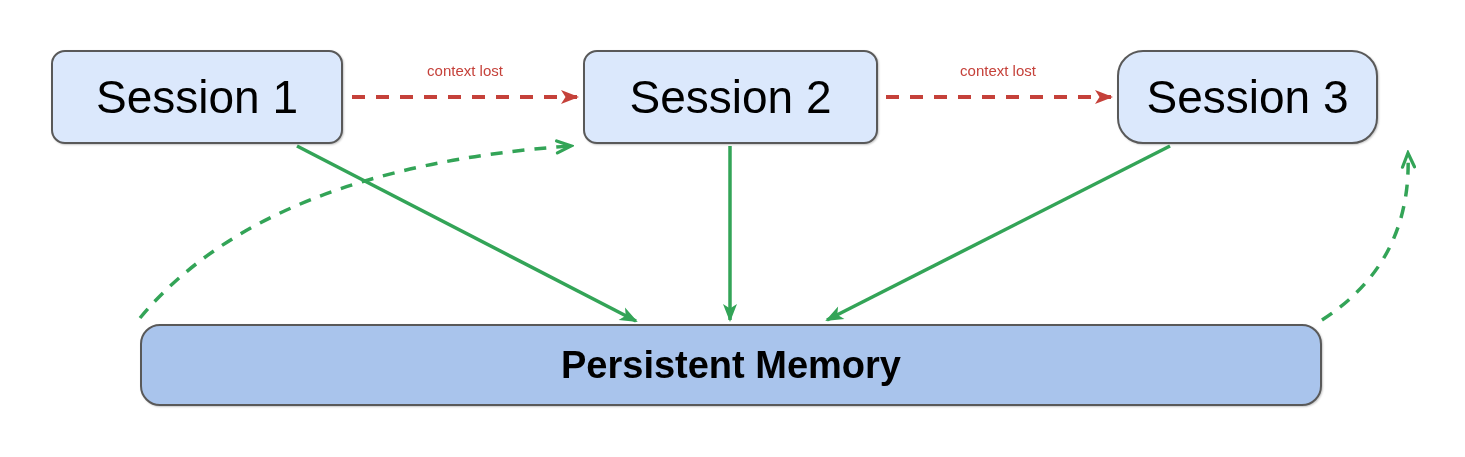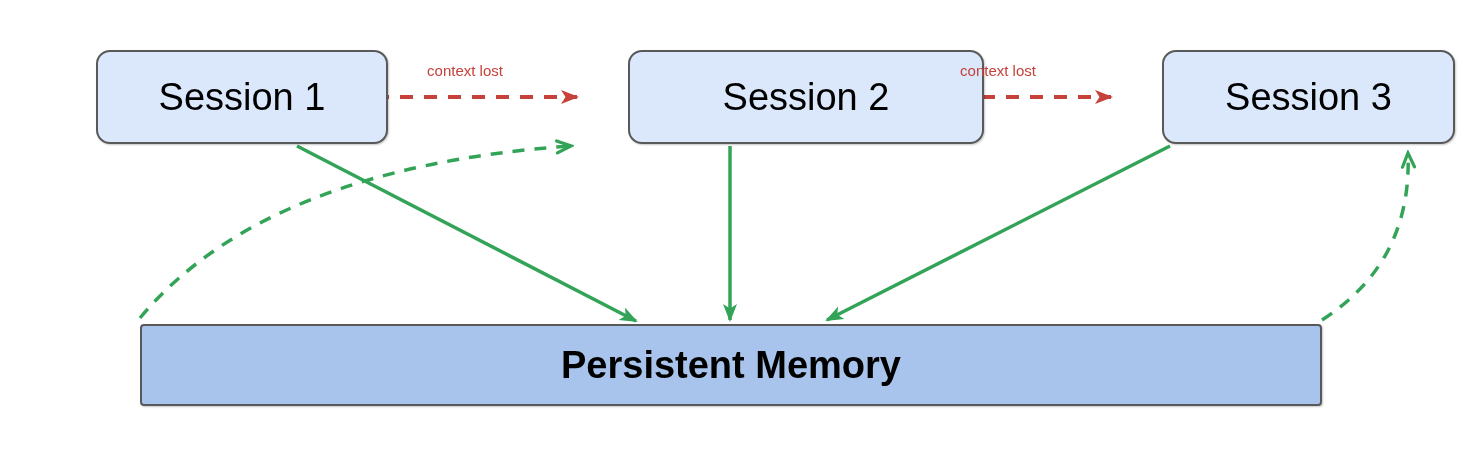--- a/index.html
+++ b/index.html
@@ -21,26 +21,25 @@
     position:absolute;
     display:flex;align-items:center;justify-content:center;
     border:2px solid var(--node-border);
     box-sizing:border-box;
     color:var(--text);
     box-shadow:1px 1px 2px rgba(0,0,0,0.22);
   }
   .session{
     background:var(--session-fill);
     border-radius:14px;
-    font-size:38px;
-    margin-left:45px;
+    font-size:46px;
   }
   .memory{
     background:var(--memory-fill);
-    border-radius:4px;
+    border-radius:20px;
     font-size:38px;font-weight:bold;
   }
   .edge-label{
     position:absolute;
     transform:translateX(-50%);
     color:var(--lost-red);
     font-size:15px;
     white-space:nowrap;
   }
 </style>
@@ -71,25 +70,25 @@
     <path class="edge-green-solid" d="M1170,146 L827,320" marker-end="url(#head-green)"></path>
 
     <path class="edge-green-dashed" d="M140,318 Q265,168 570,146" marker-end="url(#chev-green)"></path>
     <path class="edge-green-dashed" d="M1322,320 Q1412,262 1408,154" marker-end="url(#chev-green)"></path>
   </svg>
 
   <div class="node session" style="left:51px;top:50px;width:292px;height:94px;">
     <span>Session 1</span>
   </div>
 
-  <div class="node session" style="left:583px;top:50px;width:356px;height:94px;">
+  <div class="node session" style="left:583px;top:50px;width:295px;height:94px;">
     <span>Session 2</span>
   </div>
 
-  <div class="node session" style="left:1117px;top:50px;width:293px;height:94px;">
+  <div class="node session" style="left:1117px;top:50px;width:261px;height:94px;border-radius:26px;">
     <span>Session 3</span>
   </div>
 
   <div class="node memory" style="left:140px;top:324px;width:1182px;height:82px;">
     <span>Persistent Memory</span>
   </div>
 
   <div class="edge-label" style="left:465px;top:62px;">context lost</div>
   <div class="edge-label" style="left:998px;top:62px;">context lost</div>
 

